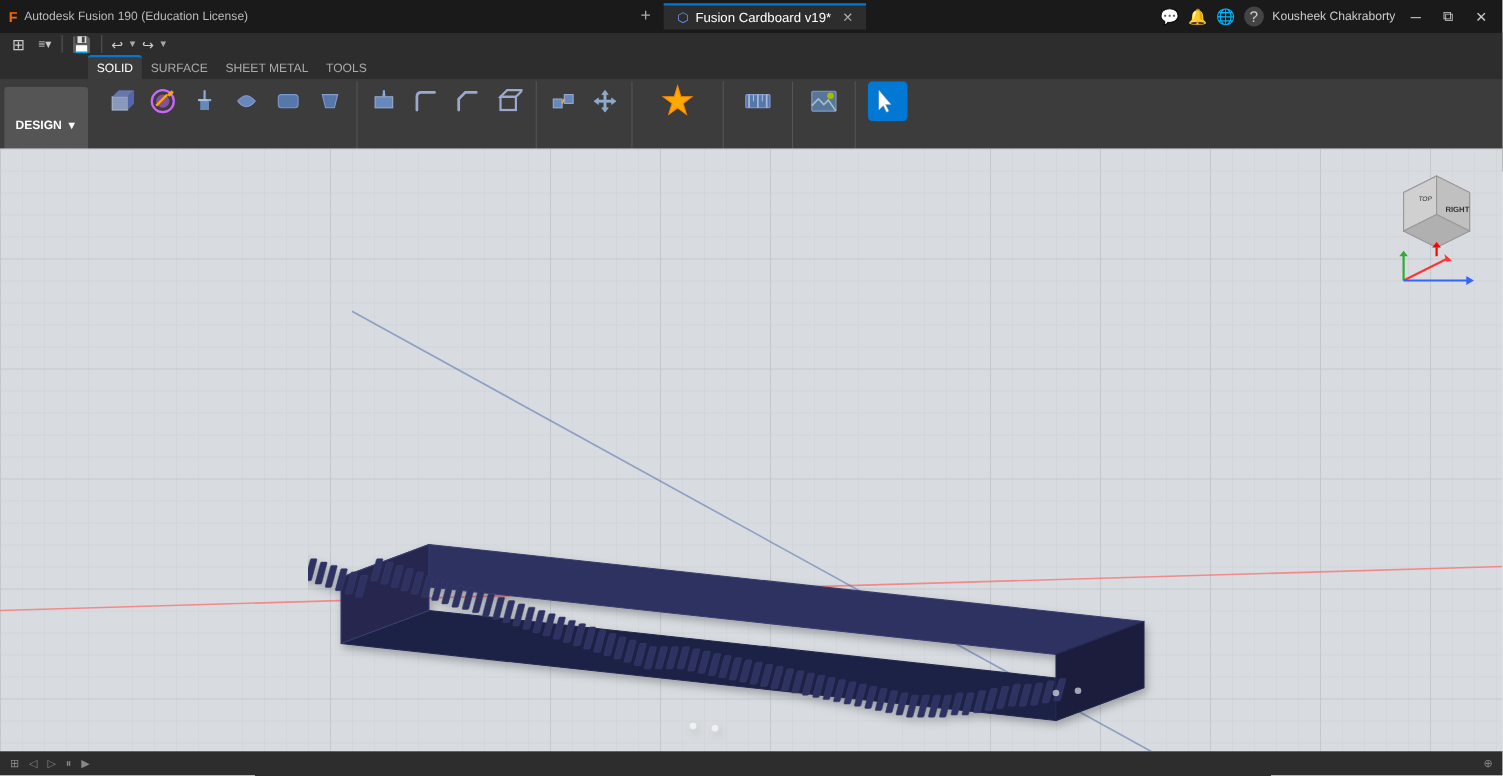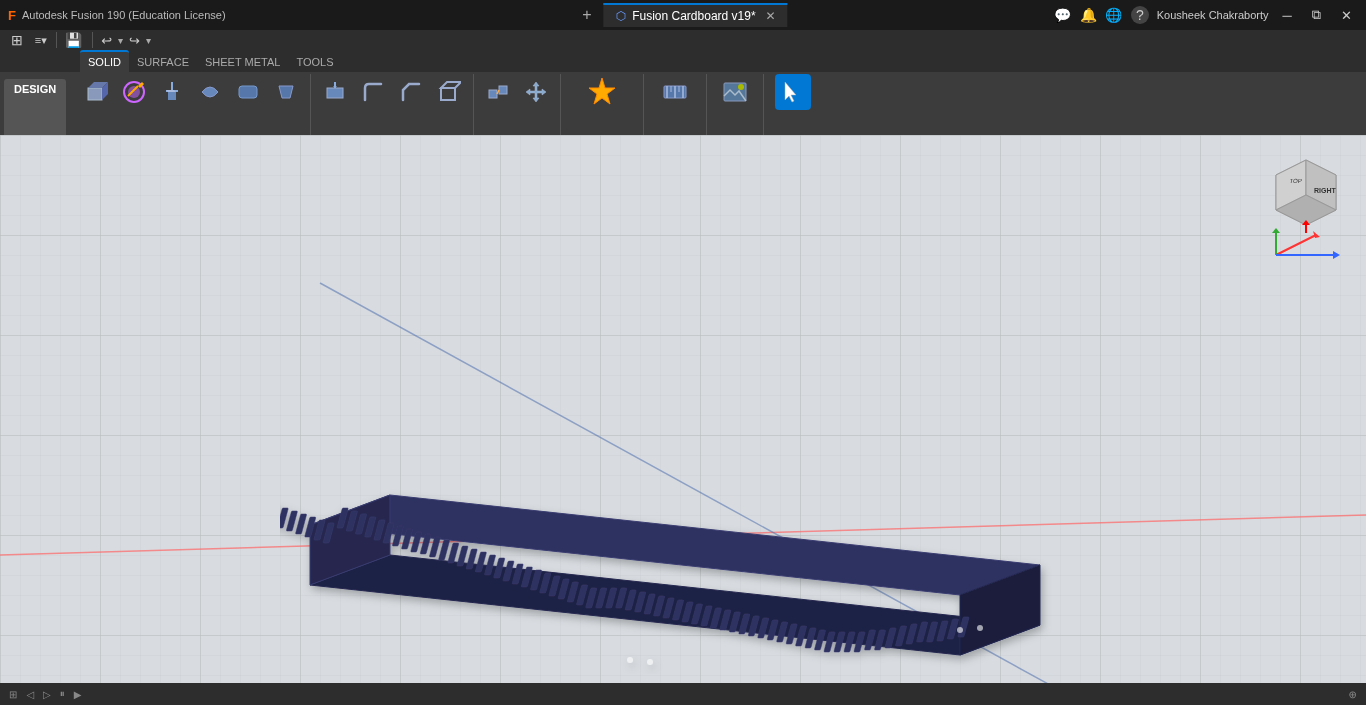--- a/index.html
+++ b/index.html
@@ -55,21 +55,21 @@
       color: white;
       font-size: 11px;
       padding: 4px 10px;
       border-radius: 3px;
       cursor: pointer;
       display: flex;
       align-items: center;
       gap: 4px;
       margin-right: 6px;
       height: 70px;
-      flex-direction: column;
+      flex-direction: row;
       justify-content: space-between;
     }
 
     .tool-group {
       display: flex;
       flex-direction: column;
       align-items: center;
       border-right: 1px solid #555;
       padding: 0 6px;
       height: 80px;

